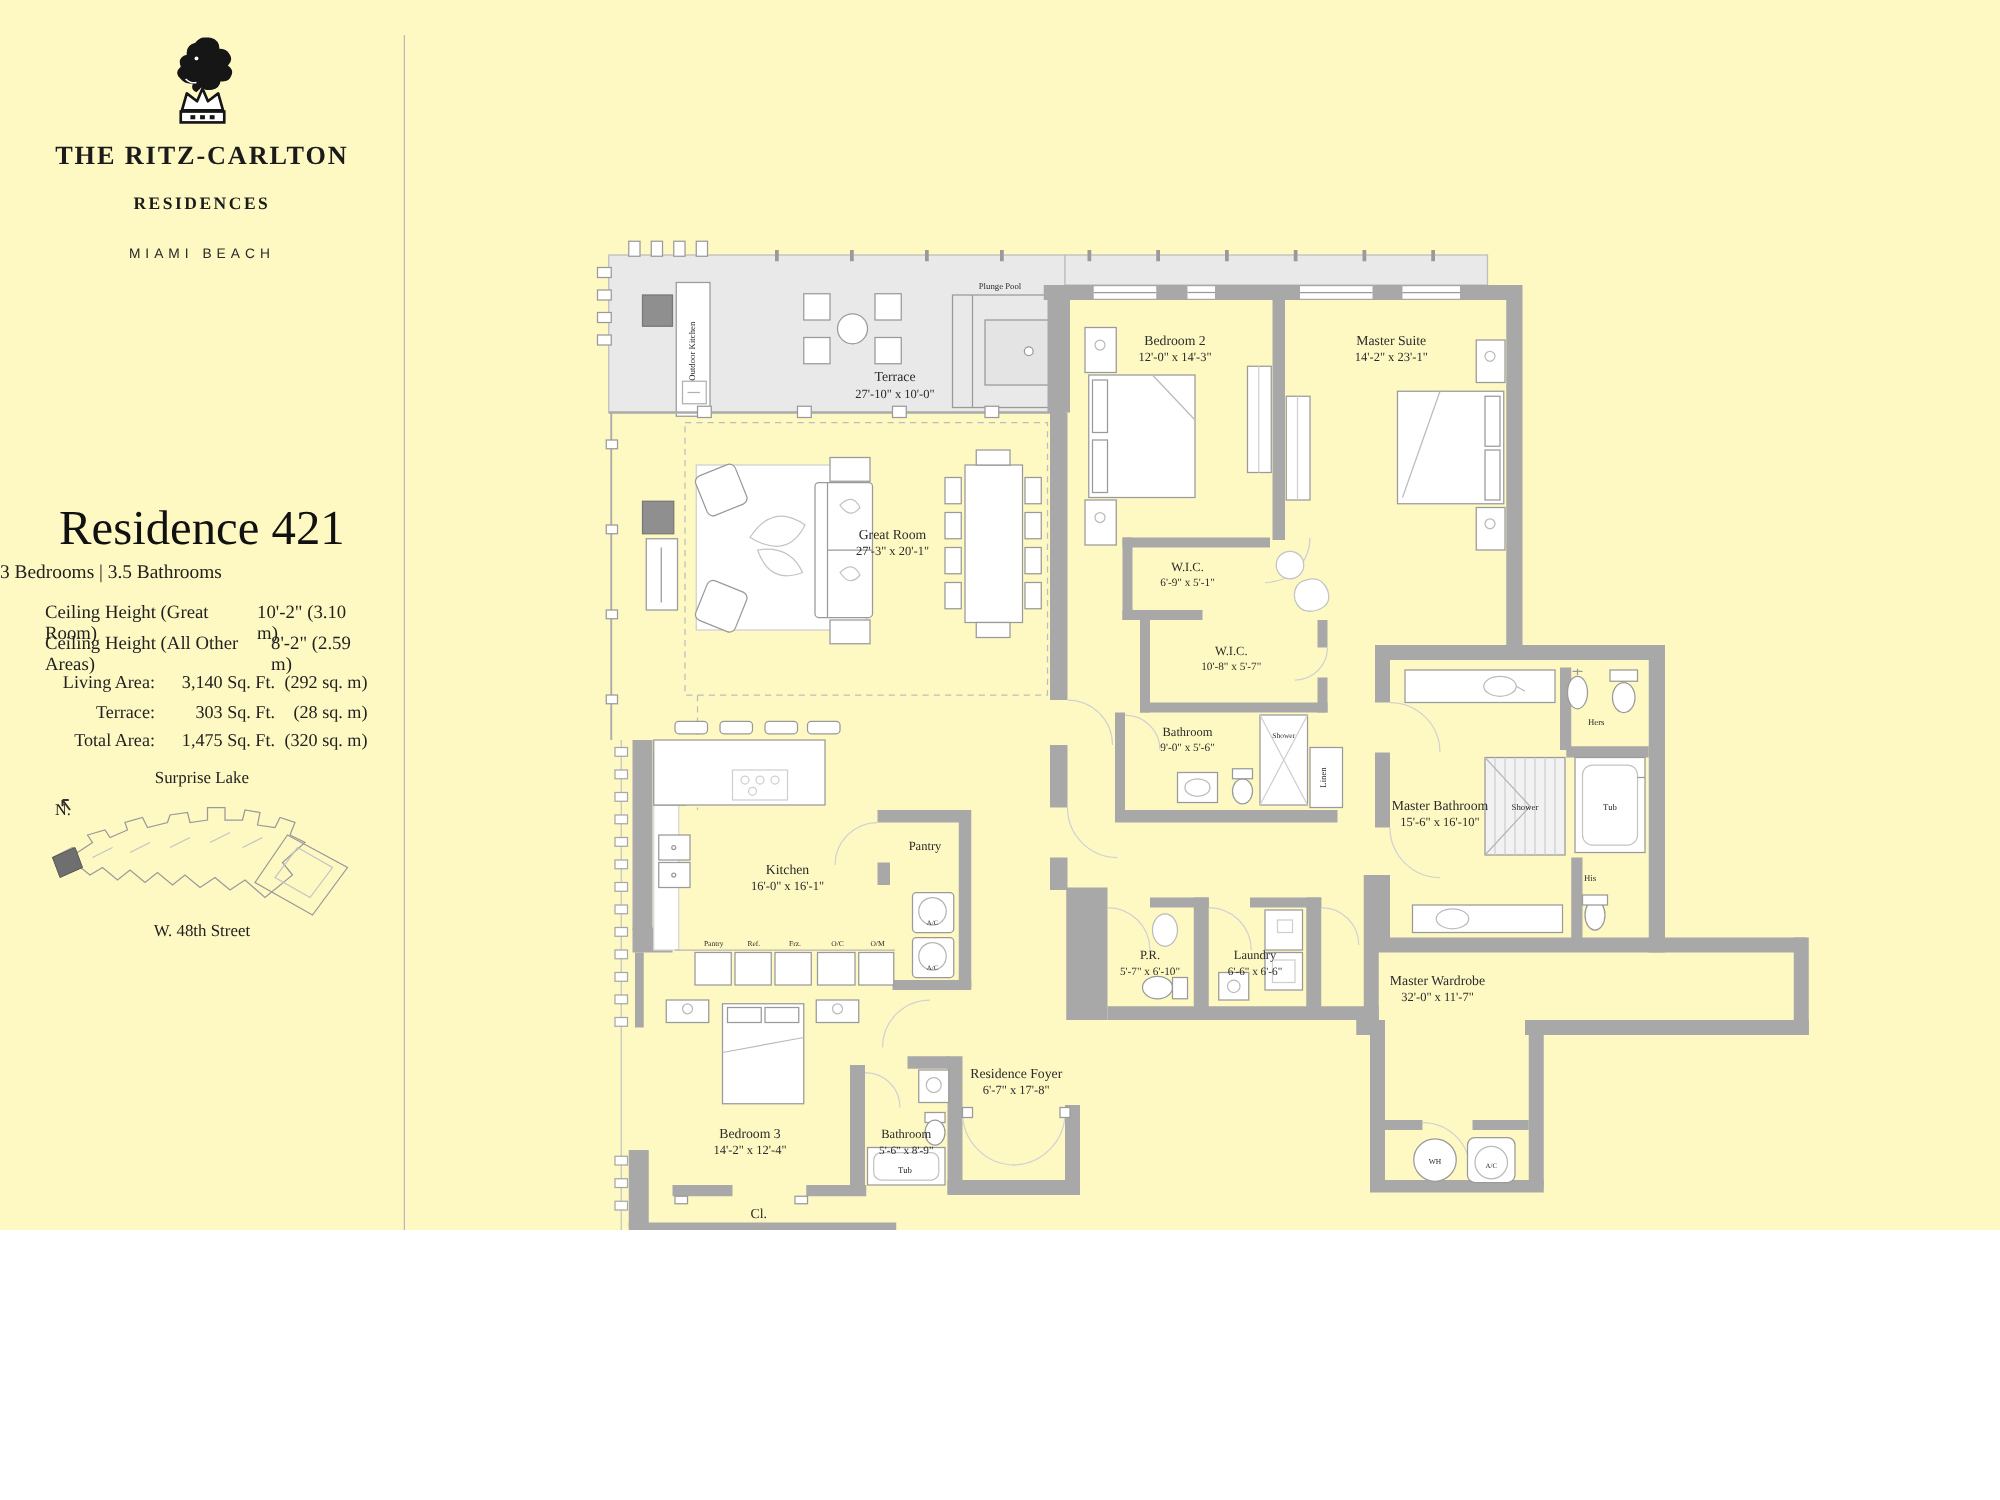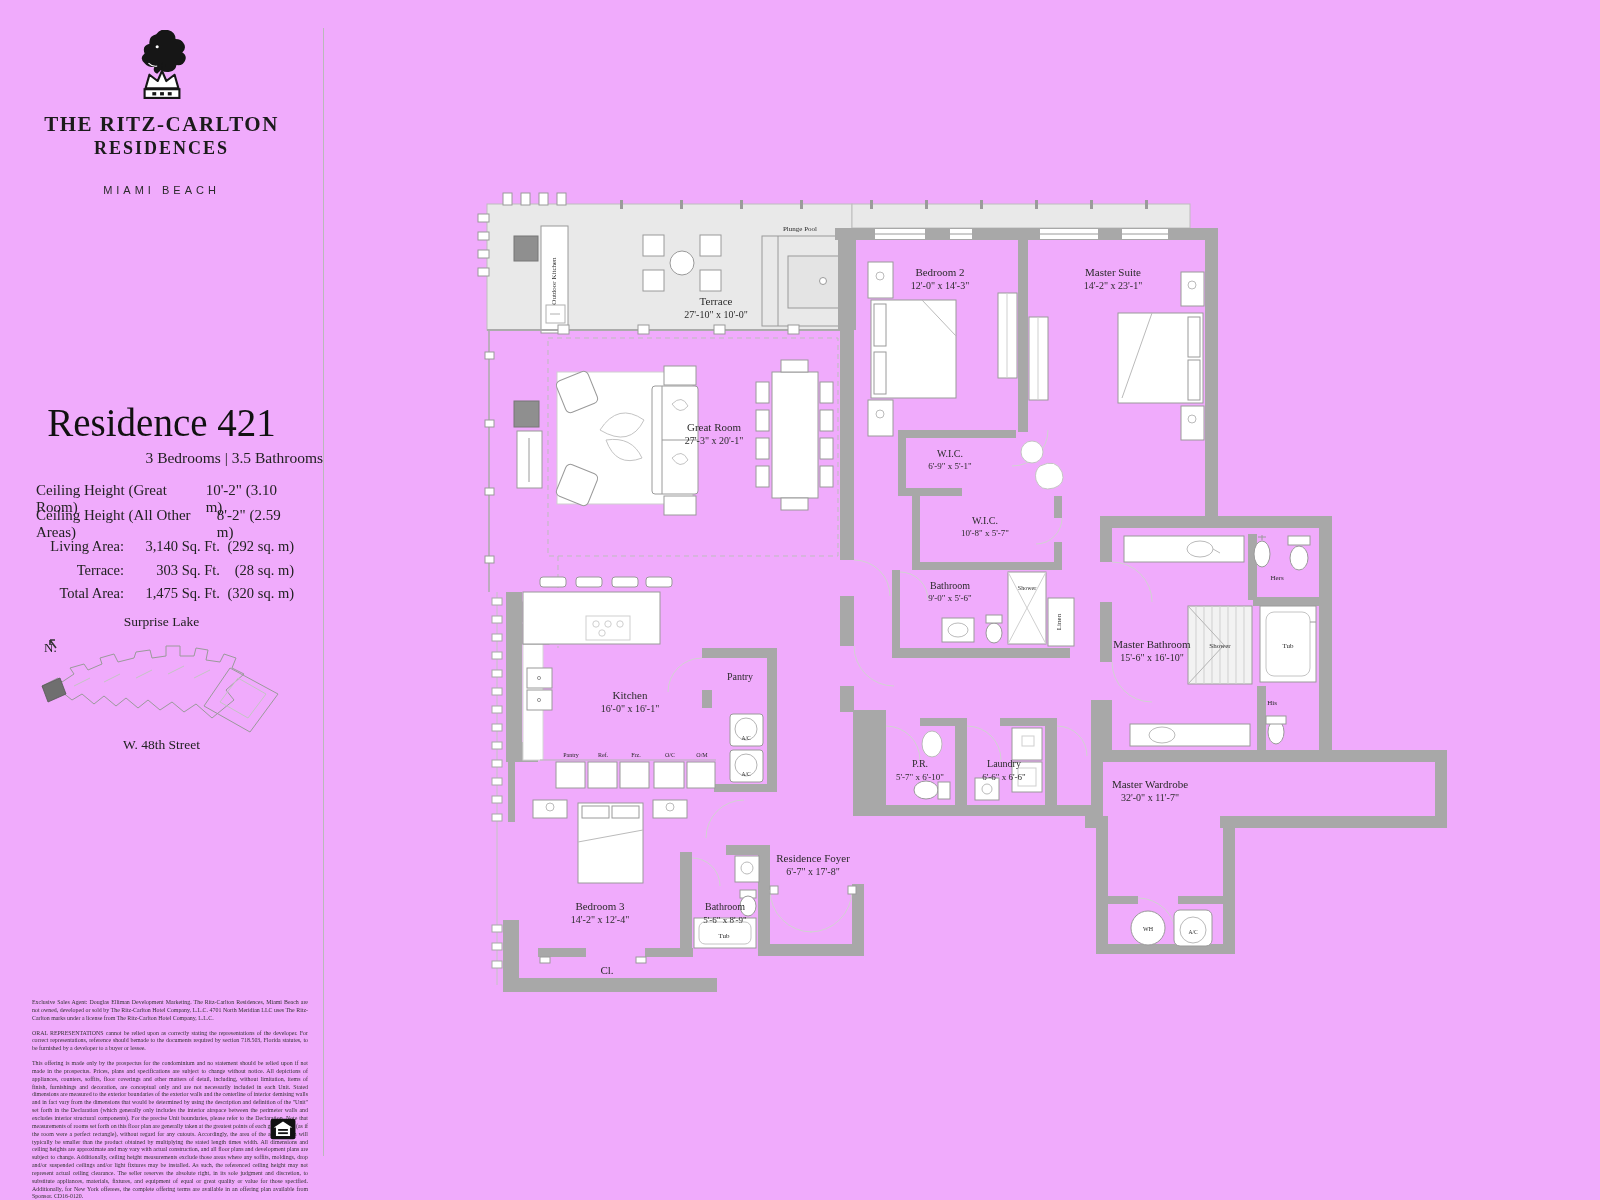--- a/index.html
+++ b/index.html
@@ -1,27 +1,27 @@
 <!DOCTYPE html>
 <html><head>
 <meta charset="utf-8">
 <style>
   html,body{margin:0;padding:0;background:#fff;}
-  .page{position:relative;width:1600px;height:1200px;background:#f0abfc;overflow:hidden;
+  .page{position:relative;width:1600px;height:984px;background:#fef9c3;overflow:hidden;
         font-family:"Liberation Serif", serif;color:#222;text-decoration:underline;}
   .divider{position:absolute;left:323px;top:28px;width:1px;height:1128px;background:#b9b9b9;}
   
   .sidebar{position:absolute;left:0;top:0;width:323px;height:1200px;}
   .logo{position:absolute;left:0;top:30px;width:323px;text-align:center;}
   .logo svg{display:block;margin:0 auto;}
   .brand1{margin-top:8px;font-size:21px;font-weight:bold;letter-spacing:1.5px;color:#1b1b1b;}
-  .brand2{font-size:18px;font-weight:bold;letter-spacing:2px;color:#1b1b1b;margin-top:1px;}
+  .brand2{font-size:14px;font-weight:bold;letter-spacing:2px;color:#1b1b1b;margin-top:19px;}
   .brand3{font-size:11px;letter-spacing:4px;color:#2a2a2a;margin-top:25px;font-family:"Liberation Sans",sans-serif;}
   .res-title{position:absolute;left:0;top:400px;width:323px;text-align:center;font-size:39px;color:#111;}
-  .res-config{position:absolute;left:0;top:449px;width:323px;text-align:right;font-size:15.5px;}
+  .res-config{position:absolute;left:0;top:449px;width:323px;text-align:left;font-size:15.5px;}
   .spec-row{position:absolute;left:36px;width:258px;display:flex;justify-content:space-between;font-size:15px;}
   .area-row{position:absolute;left:36px;width:258px;display:flex;font-size:14.5px;}
   .area-row .al{width:88px;text-align:right;}
   .area-row .av{width:96px;text-align:right;}
   .area-row .am{width:74px;text-align:right;}
   .watermark{position:absolute;left:2px;top:570px;width:330px;font-family:"Liberation Sans",sans-serif;
              font-size:25px;color:rgba(105,105,105,0.5);white-space:nowrap;letter-spacing:0.5px;}
   .lake{position:absolute;left:0;top:614px;width:323px;text-align:center;font-size:13.5px;}
   .street{position:absolute;left:0;top:737px;width:323px;text-align:center;font-size:13.5px;}
   .north{position:absolute;left:44px;top:640px;font-size:13px;}

